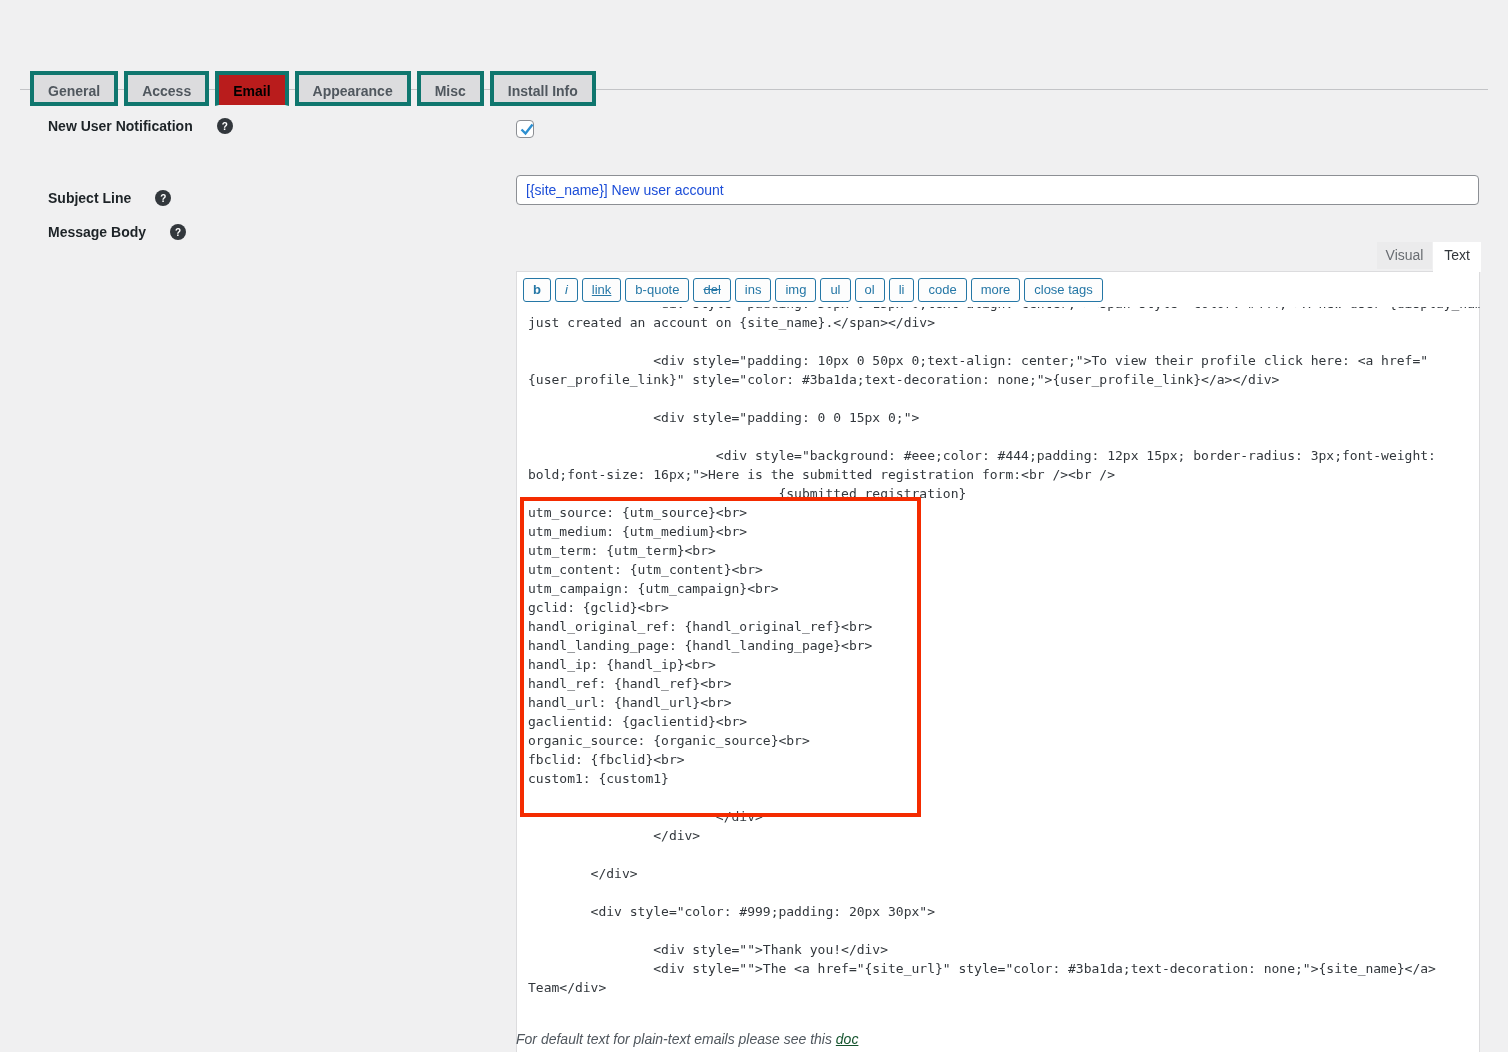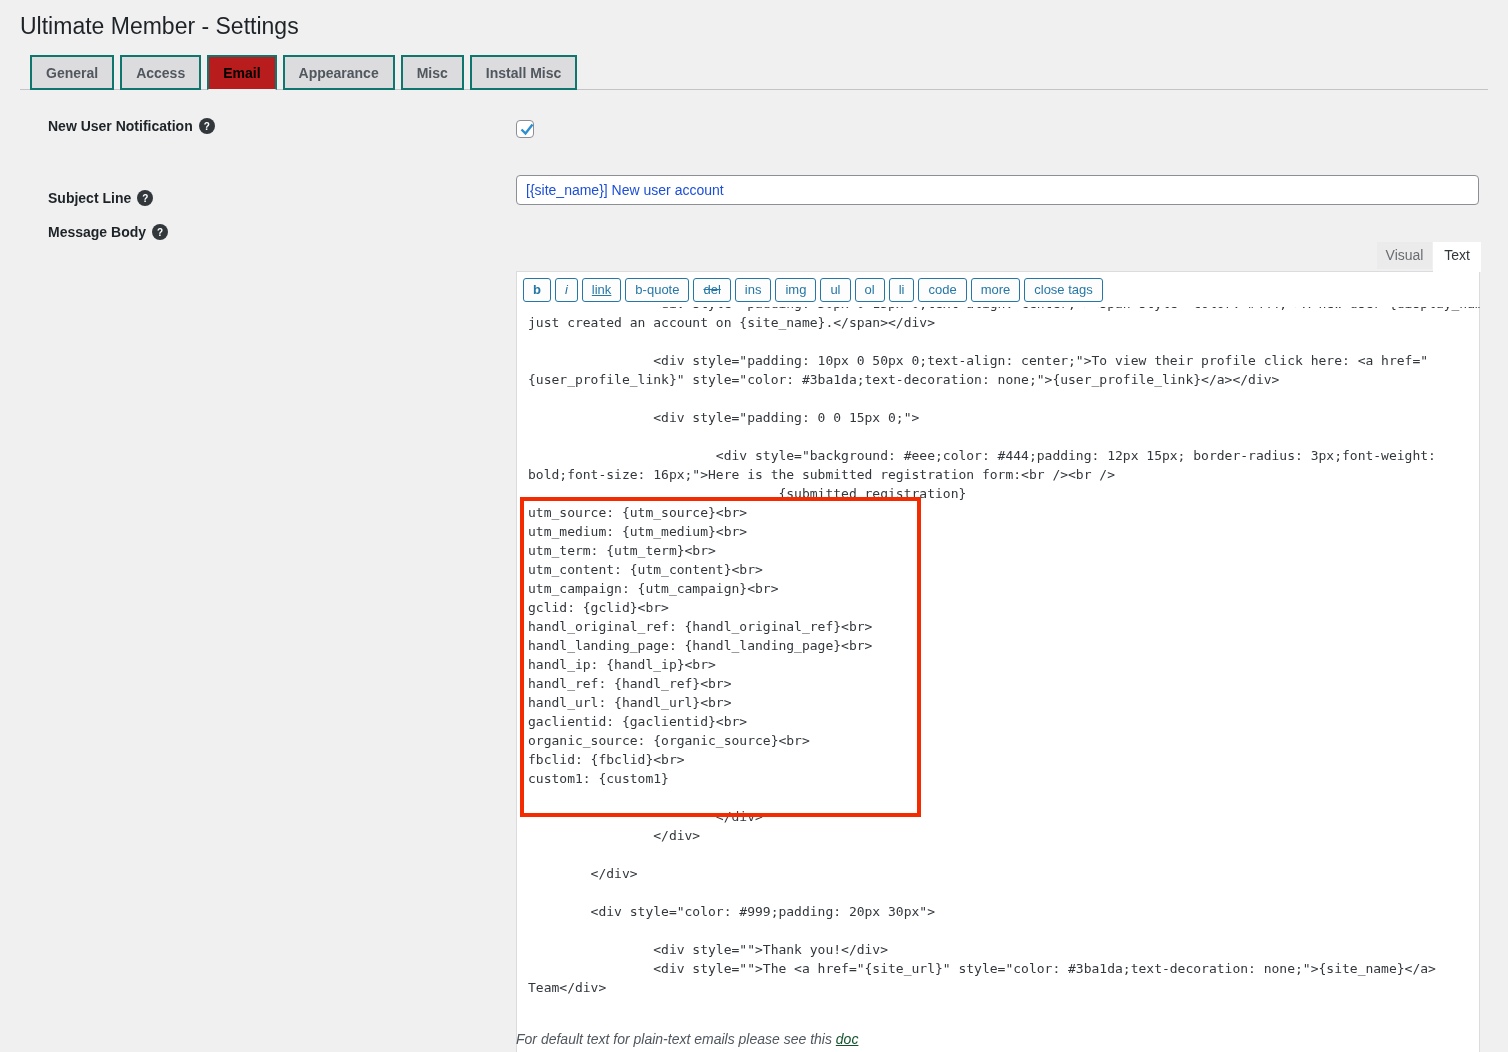--- a/index.html
+++ b/index.html
@@ -5,27 +5,27 @@
   * { box-sizing: border-box; margin: 0; padding: 0; }
   html,body { background:#f0f0f1; }
   body { font-family:"Liberation Sans", sans-serif; }
   #screen { position:relative; width:1508px; height:1052px; background:#f0f0f1; overflow:hidden; }
 
   
   .page-title { position:absolute; left:20px; top:12px; font-size:23px; font-weight:500; color:#1d2327; line-height:1.3; }
 
   
   .nav-tab-wrapper { position:absolute; left:20px; top:55px; width:1468px; height:35px; border-bottom:1px solid #c3c4c7; padding-left:7px; }
-  .nav-tab { display:inline-block; margin:0 3px -1px 3px; padding:0 14px; height:35px; line-height:33px;
-             border:2px solid #0f766e; background:#dcdcde; color:#50575e; font-size:14px; font-weight:600;
+  .nav-tab { display:inline-block; margin:16px 3px -1px 3px; padding:0 14px; height:35px; line-height:33px;
+             border:4px solid #0f766e; background:#dcdcde; color:#50575e; font-size:14px; font-weight:600;
              text-decoration:none; cursor:pointer; }
   .nav-tab.active { background:#b91c1c; border-bottom:1px solid #f0f0f1; color:#000; }
 
   
-  .row-label { position:absolute; left:20px; font-size:14px; font-weight:700; color:#1d2327; display:flex; align-items:flex-start; gap:6px;padding-left:28px; }
+  .row-label { position:absolute; left:20px; font-size:14px; font-weight:700; color:#1d2327; display:flex; align-items:flex-start; gap:24px;padding-left:28px; }
   .help-icon { display:inline-flex; width:16px; height:16px; border-radius:50%; background:#32373c; color:#fff;
                font-size:10px; font-weight:700; align-items:center; justify-content:center; cursor:pointer; }
 
   
   .checkbox { position:absolute; left:516px; top:120px; width:18px; height:18px; background:#fff;
               border:1px solid #8c8f94; border-radius:4px; cursor:pointer; }
   .checkbox svg { position:absolute; left:1px; top:-1px; }
 
   
   .subject-input { position:absolute; left:516px; top:175px; width:963px; height:30px; background:#fff;
@@ -63,23 +63,22 @@
 
   
   .footer-note { position:absolute; left:516px; top:1031px; font-size:14px; font-style:italic; color:#50575e; }
   .footer-note a { color:#14532d; text-decoration:underline; cursor:pointer; font-style:italic; }
 </style>
 </head>
 <body>
 
 <div id="screen">
 
-  <h1 class="page-title">Ultimate Member - Settings</h1>
 
-  <div class="nav-tab-wrapper"><a class="nav-tab">General</a><a class="nav-tab">Access</a><a class="nav-tab active">Email</a><a class="nav-tab">Appearance</a><a class="nav-tab">Misc</a><a class="nav-tab">Install Misc</a></div>
+  <div class="nav-tab-wrapper"><a class="nav-tab">General</a><a class="nav-tab">Access</a><a class="nav-tab active">Email</a><a class="nav-tab">Appearance</a><a class="nav-tab">Misc</a><a class="nav-tab">Install Info</a></div>
 
   <div class="row-label" style="top:118px;">
     <span>New User Notification</span>
     <span class="help-icon">?</span>
   </div>
   <div class="checkbox">
     <svg width="18" height="18" viewBox="0 0 18 18">
       <path d="M3.5 9.5 L7.5 13.5 L14.5 4.5" fill="none" stroke="#2d8fd0" stroke-width="2.4"></path>
     </svg>
   </div>

